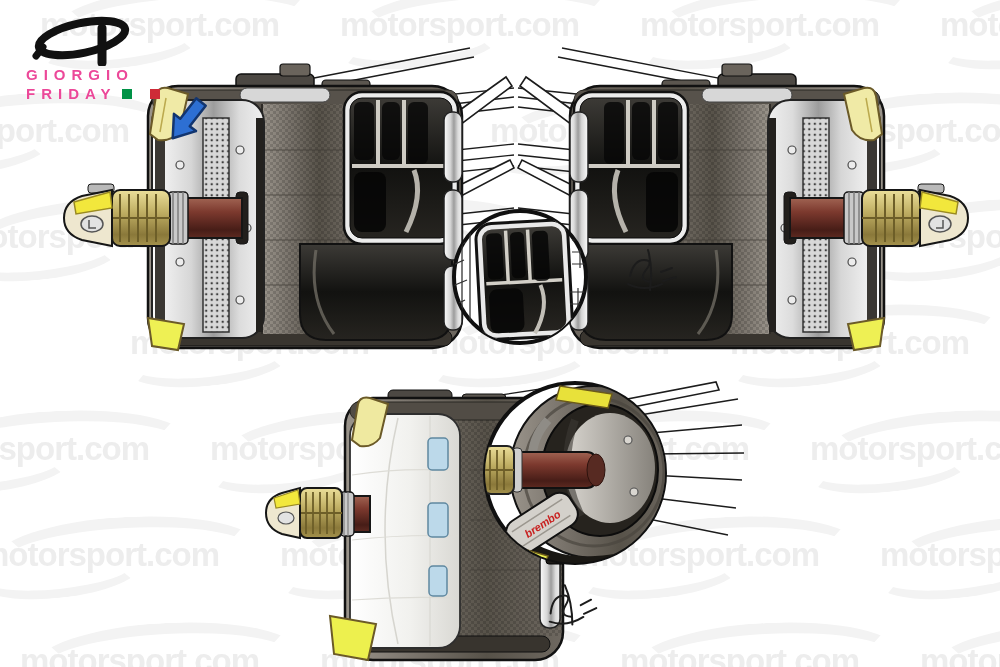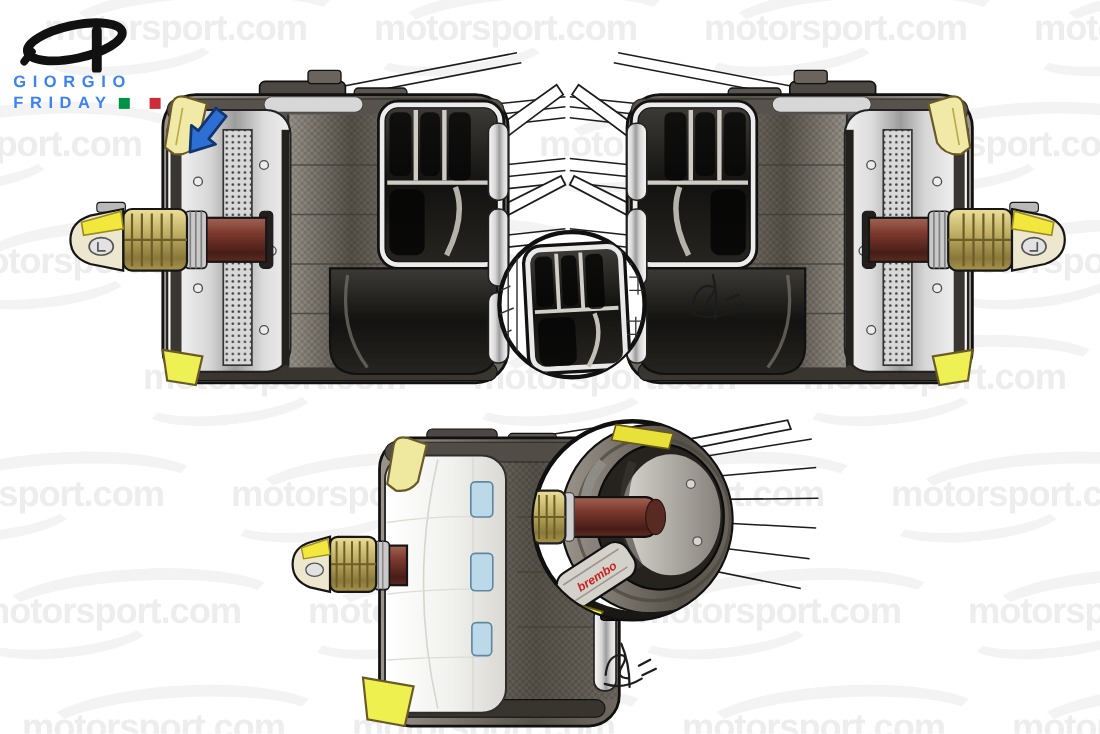--- a/index.html
+++ b/index.html
@@ -10,21 +10,21 @@
   .wm b{position:absolute;left:0;top:4px;font-size:33px;font-weight:bold;letter-spacing:-1px;
         color:#ededed;white-space:nowrap}
   .wm .sw1{position:absolute;left:14px;top:-15px;width:244px;height:52px;
            border:11px solid transparent;border-top-color:#f3f3f3;border-radius:50%;
            transform:rotate(-3deg)}
   .wm .sw2{position:absolute;left:-6px;top:14px;width:150px;height:34px;
            border:9px solid transparent;border-bottom-color:#f3f3f3;border-radius:50%;
            transform:rotate(-6deg)}
   svg.art{position:absolute;left:0;top:0;z-index:1}
   
-  .logo{position:absolute;left:12px;top:16px;z-index:2;color:#3b82f6}
+  .logo{position:absolute;left:26px;top:16px;z-index:2;color:#ec4899}
   .logo .mono{display:block;margin-left:4px}
   .logo .l1{font-weight:bold;font-size:15px;letter-spacing:6px;line-height:1.25;white-space:nowrap}
   .flagrow{display:flex;align-items:center}
   .flag{display:inline-flex;gap:4px;margin-left:6px}
   .flag i{width:10px;height:10px;display:inline-block}
   
   .credit{position:absolute;left:901px;top:50px;z-index:2;color:#141414}
   .credit .driver{font-size:23px;font-weight:bold;font-style:italic;letter-spacing:.5px;line-height:1}
   .credit .session{font-size:13px;font-style:italic;letter-spacing:2.5px;margin-top:4px}
 </style>

